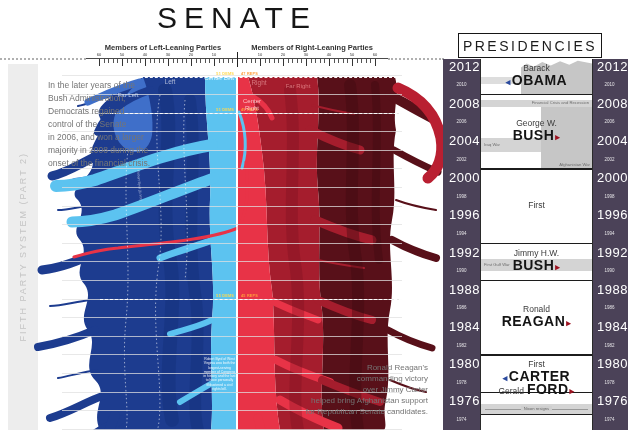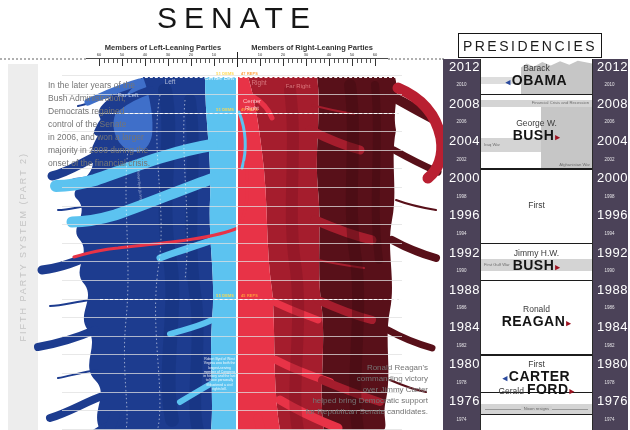--- a/index.html
+++ b/index.html
@@ -323,21 +323,21 @@
   <div class="abs note note-left">In the later years of the
 Bush Administration,
 Democrats regained
 control of the Senate
 in 2006, and won a larger
 majority in 2008 during the
 onset of the financial crisis.</div>
   <div class="abs note note-right">Ronald Reagan's
 commanding victory
 over Jimmy Carter
-helped bring Democratic support
+helped bring Afghanistan support
 for Republican Senate candidates.</div>
 
   <div class="abs pres-header">PRESIDENCIES</div>
   <div class="abs ycol ycol-left" id="ycol-left">
       <div class="abs yr-big" style="top: -0.5px;">2012</div>
       <div class="abs yr-big" style="top: 36.7px;">2008</div>
       <div class="abs yr-big" style="top: 73.9px;">2004</div>
       <div class="abs yr-big" style="top: 111.1px;">2000</div>
       <div class="abs yr-big" style="top: 148.3px;">1996</div>
       <div class="abs yr-big" style="top: 185.5px;">1992</div>

